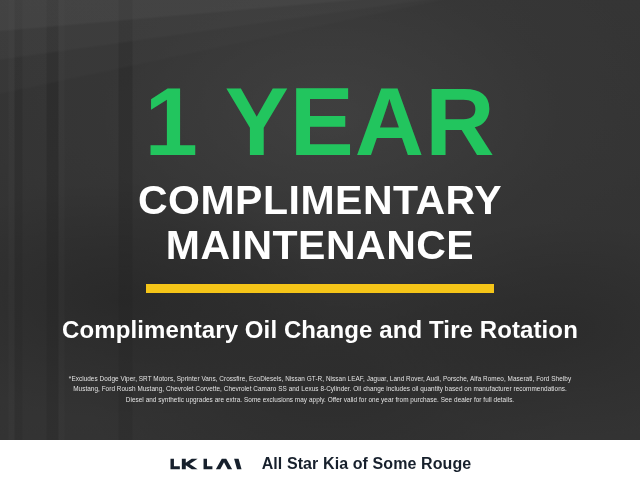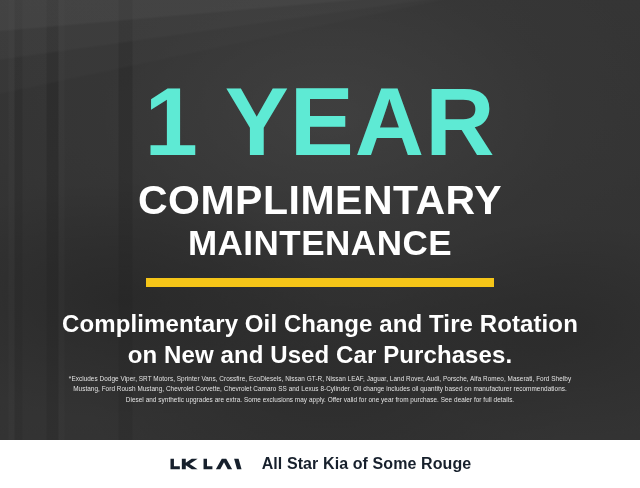--- a/index.html
+++ b/index.html
@@ -73,42 +73,42 @@
   .hero-content {
     position: absolute;
     inset: 0;
     display: flex;
     flex-direction: column;
     align-items: center;
   }
 
   .headline-year {
     margin-top: 78px;
-    color: #5eead4;
+    color: #22c55e;
     font-size: 96px;
     line-height: 0.92;
     font-weight: bold;
     letter-spacing: 1px;
     text-align: center;
   }
 
   .headline-sub1 {
     margin-top: 14px;
     color: #ffffff;
     font-size: 41px;
     line-height: 1.0;
     font-weight: bold;
     letter-spacing: 0.5px;
     text-align: right;
   }
 
   .headline-sub2 {
     margin-top: 4px;
     color: #ffffff;
-    font-size: 35px;
+    font-size: 41px;
     line-height: 1.0;
     font-weight: bold;
     letter-spacing: 0.5px;
     text-align: center;
   }
 
   .divider {
     margin-top: 18px;
     width: 348px;
     height: 9px;
@@ -181,21 +181,20 @@
       <div class="headline-year">1 YEAR</div>
 
       <div class="headline-sub1">COMPLIMENTARY</div>
 
       <div class="headline-sub2">MAINTENANCE</div>
 
       <div class="divider"></div>
 
       <div class="offer-line first">Complimentary Oil Change and Tire Rotation</div>
 
-      <div class="offer-line">on New and Used Car Purchases.</div>
     </div>
 
     <div class="fineprint">
       <div>*Excludes Dodge Viper, SRT Motors, Sprinter Vans, Crossfire, EcoDiesels, Nissan GT-R, Nissan LEAF, Jaguar, Land Rover, Audi, Porsche, Alfa Romeo, Maserati, Ford Shelby</div>
       <div>Mustang, Ford Roush Mustang, Chevrolet Corvette, Chevrolet Camaro SS and Lexus 8-Cylinder. Oil change includes oil quantity based on manufacturer recommendations.</div>
       <div>Diesel and synthetic upgrades are extra. Some exclusions may apply. Offer valid for one year from purchase. See dealer for full details.</div>
     </div>
   </div>
 
   <div class="footer">

